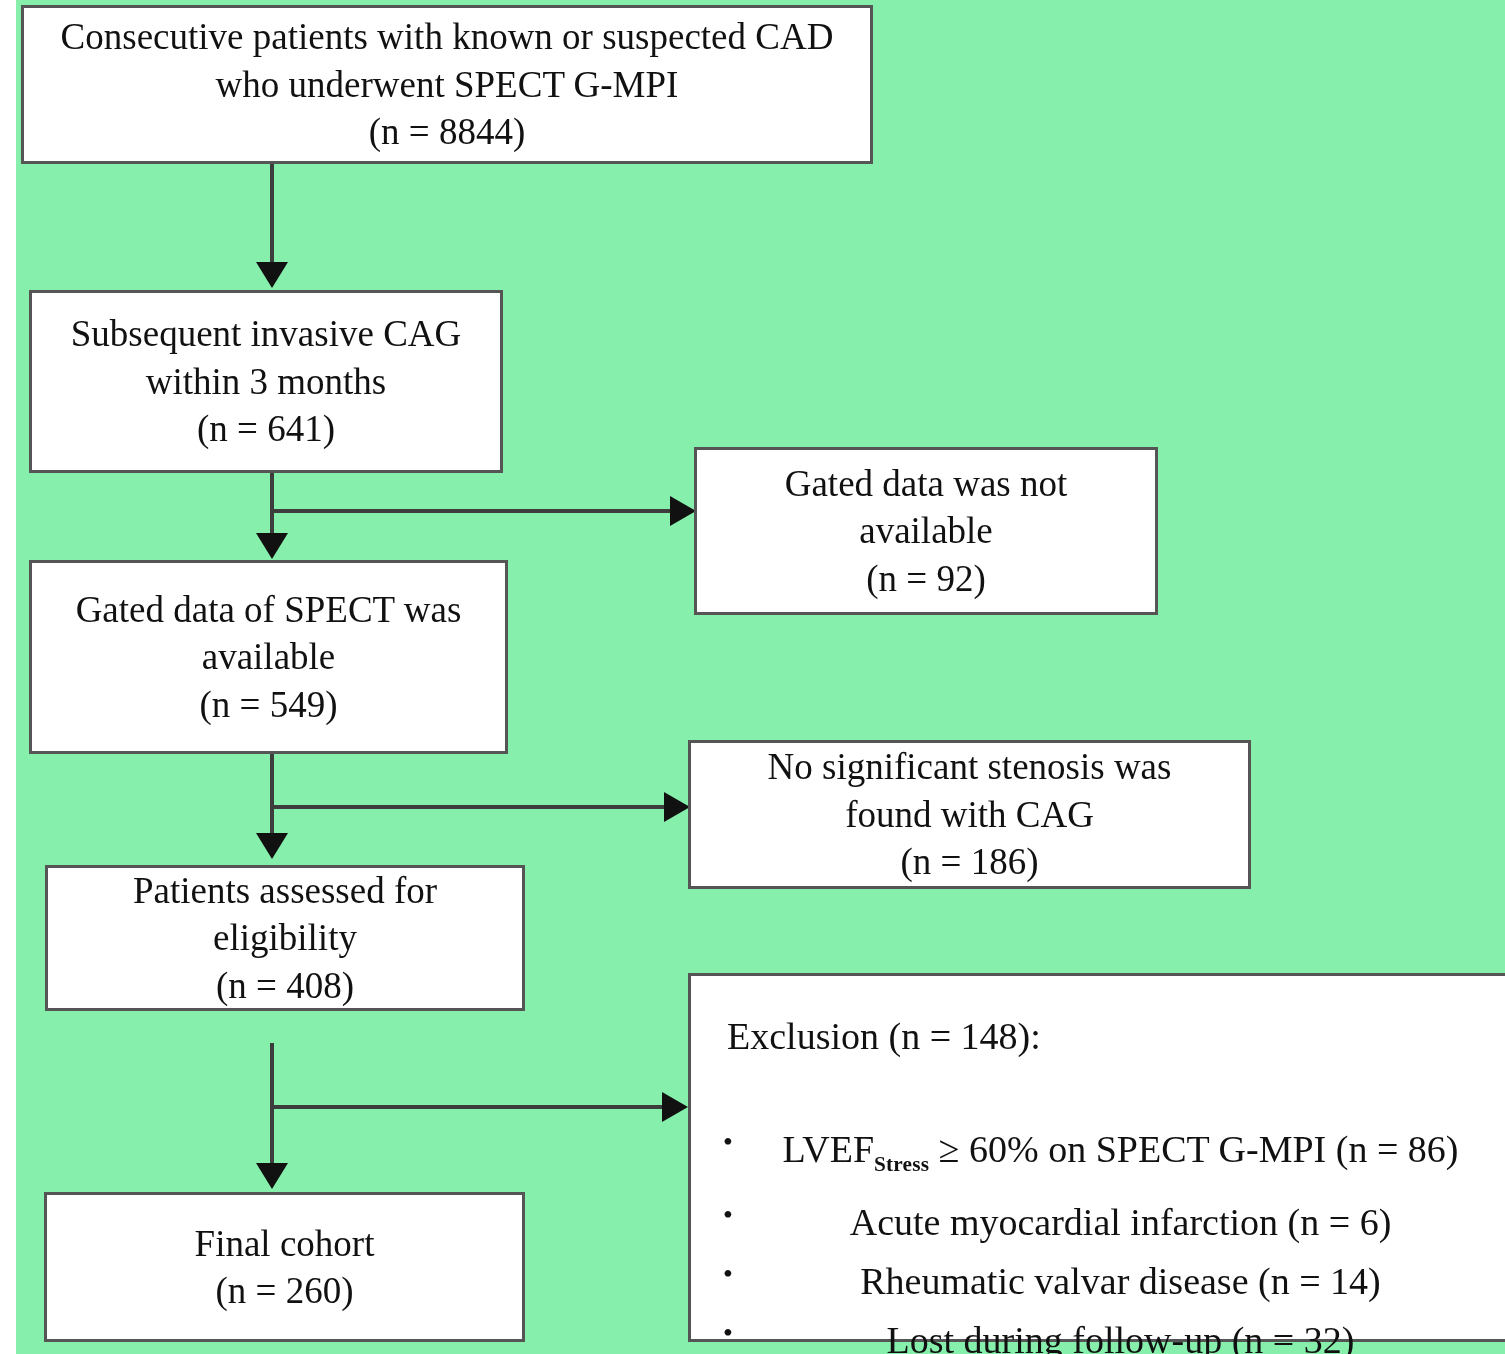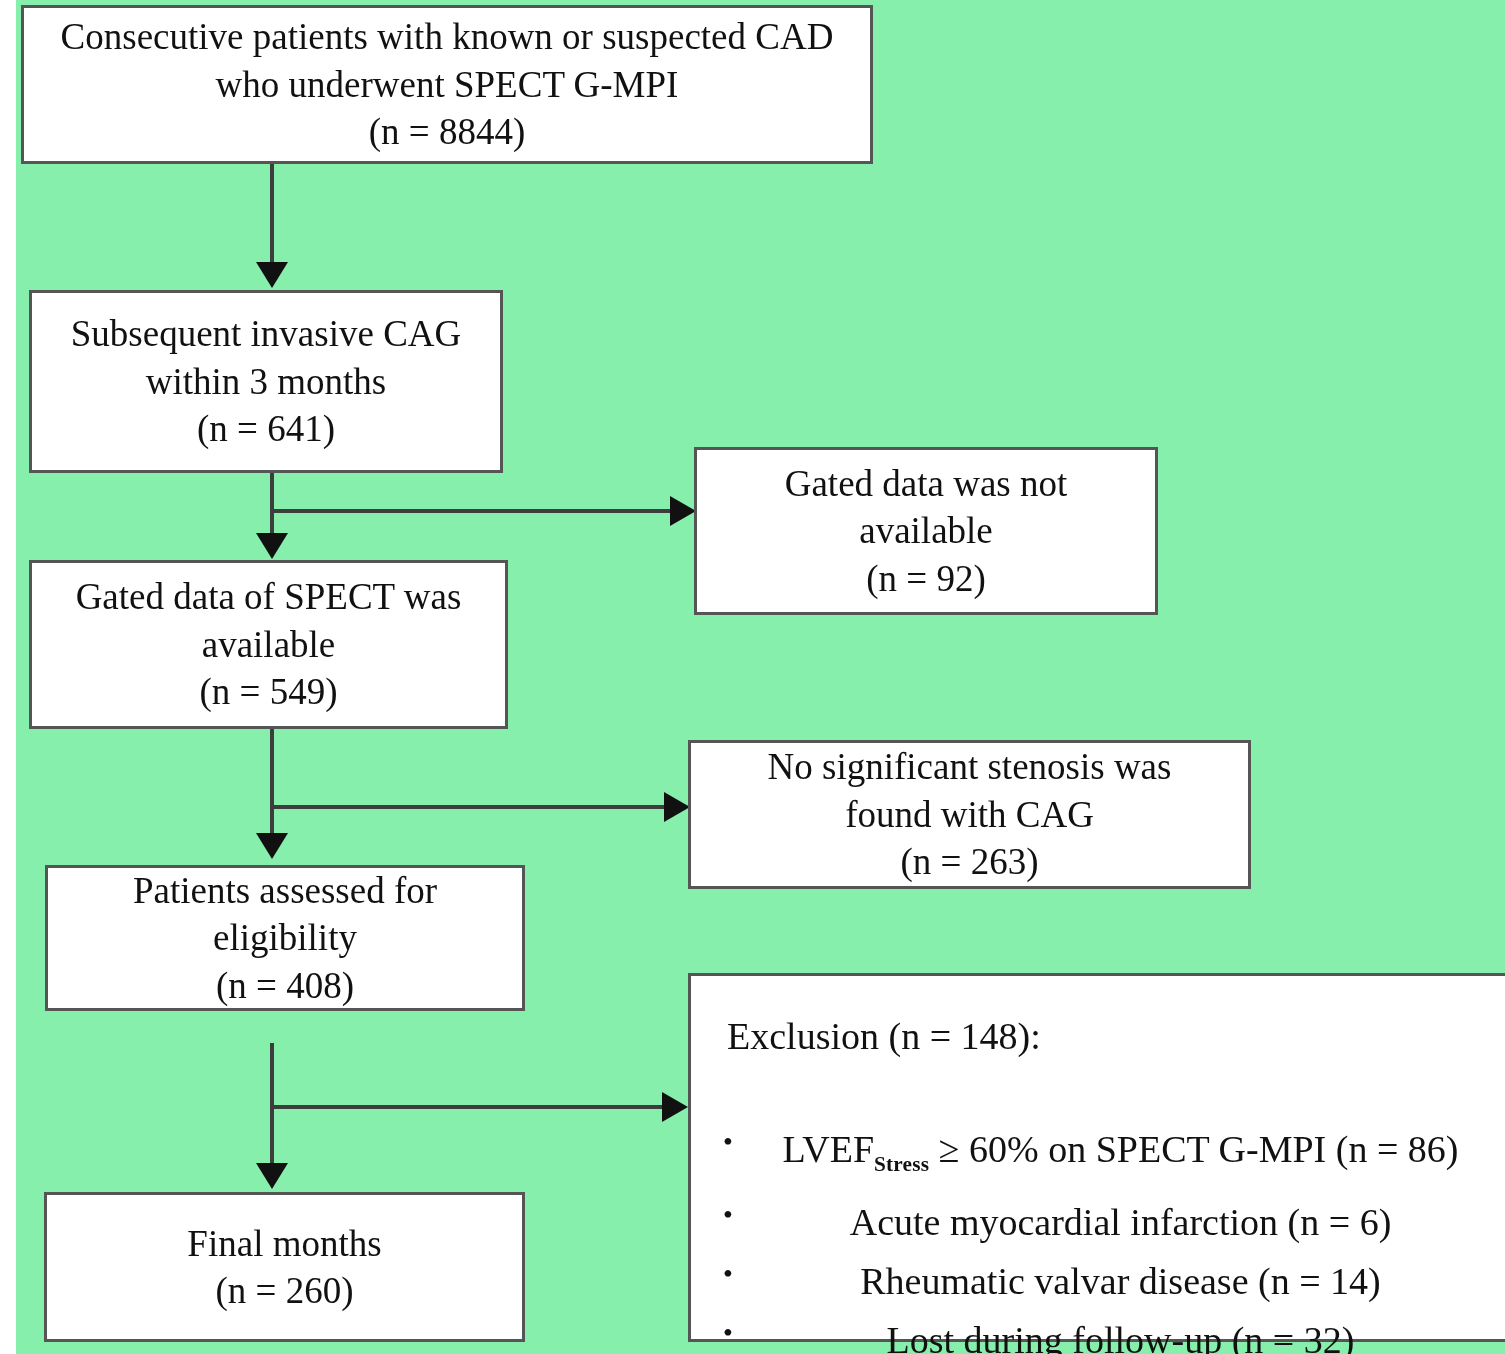--- a/index.html
+++ b/index.html
@@ -31,21 +31,21 @@
     font-size: 37px;
     color: #111111;
   }
   .node .line {
     display: block;
     white-space: nowrap;
   }
   
   #node-enrolled   { left: 5px;   top: 5px;    width: 852px; height: 159px; }
   #node-cag        { left: 13px;  top: 290px;  width: 474px; height: 183px; }
-  #node-gated-yes  { left: 13px;  top: 560px;  width: 479px; height: 169px; }
+  #node-gated-yes  { left: 13px;  top: 560px;  width: 479px; height: 194px; }
   #node-eligible   { left: 29px;  top: 865px;  width: 480px; height: 146px; }
   #node-final      { left: 28px;  top: 1192px; width: 481px; height: 150px; }
   #node-gated-no   { left: 678px; top: 447px;  width: 464px; height: 168px; }
   #node-stenosis   { left: 672px; top: 740px;  width: 563px; height: 149px; }
   #node-exclusion  { left: 672px; top: 973px;  width: 827px; height: 369px;
                      align-items: flex-start; justify-content: flex-start;
                      text-align: left; padding: 26px 20px 16px 24px; gap: 28px; }
 
   
   .excl-title {
@@ -151,31 +151,31 @@
 
   <div class="node" id="node-gated-yes">
     <span class="line">Gated data of SPECT was</span>
     <span class="line">available</span>
     <span class="line">(n = 549)</span>
   </div>
 
   <div class="node" id="node-stenosis">
     <span class="line">No significant stenosis was</span>
     <span class="line">found with CAG</span>
-    <span class="line">(n = 263)</span>
+    <span class="line">(n = 186)</span>
   </div>
 
   <div class="node" id="node-eligible">
     <span class="line">Patients assessed for</span>
     <span class="line">eligibility</span>
     <span class="line">(n = 408)</span>
   </div>
 
   <div class="node" id="node-final">
-    <span class="line">Final months</span>
+    <span class="line">Final cohort</span>
     <span class="line">(n = 260)</span>
   </div>
 
   <div class="node" id="node-exclusion">
     <div class="excl-title">Exclusion (n = 148):</div>
     <ul class="excl-list">
       <li><span>LVEF</span><sub class="stress">Stress</sub><span> ≥ 60% on SPECT G-MPI (n = 86)</span></li>
       <li class="tight">Acute myocardial infarction (n = 6)</li>
       <li class="tight">Rheumatic valvar disease (n = 14)</li>
       <li class="tight">Lost during follow-up (n = 32)</li>

